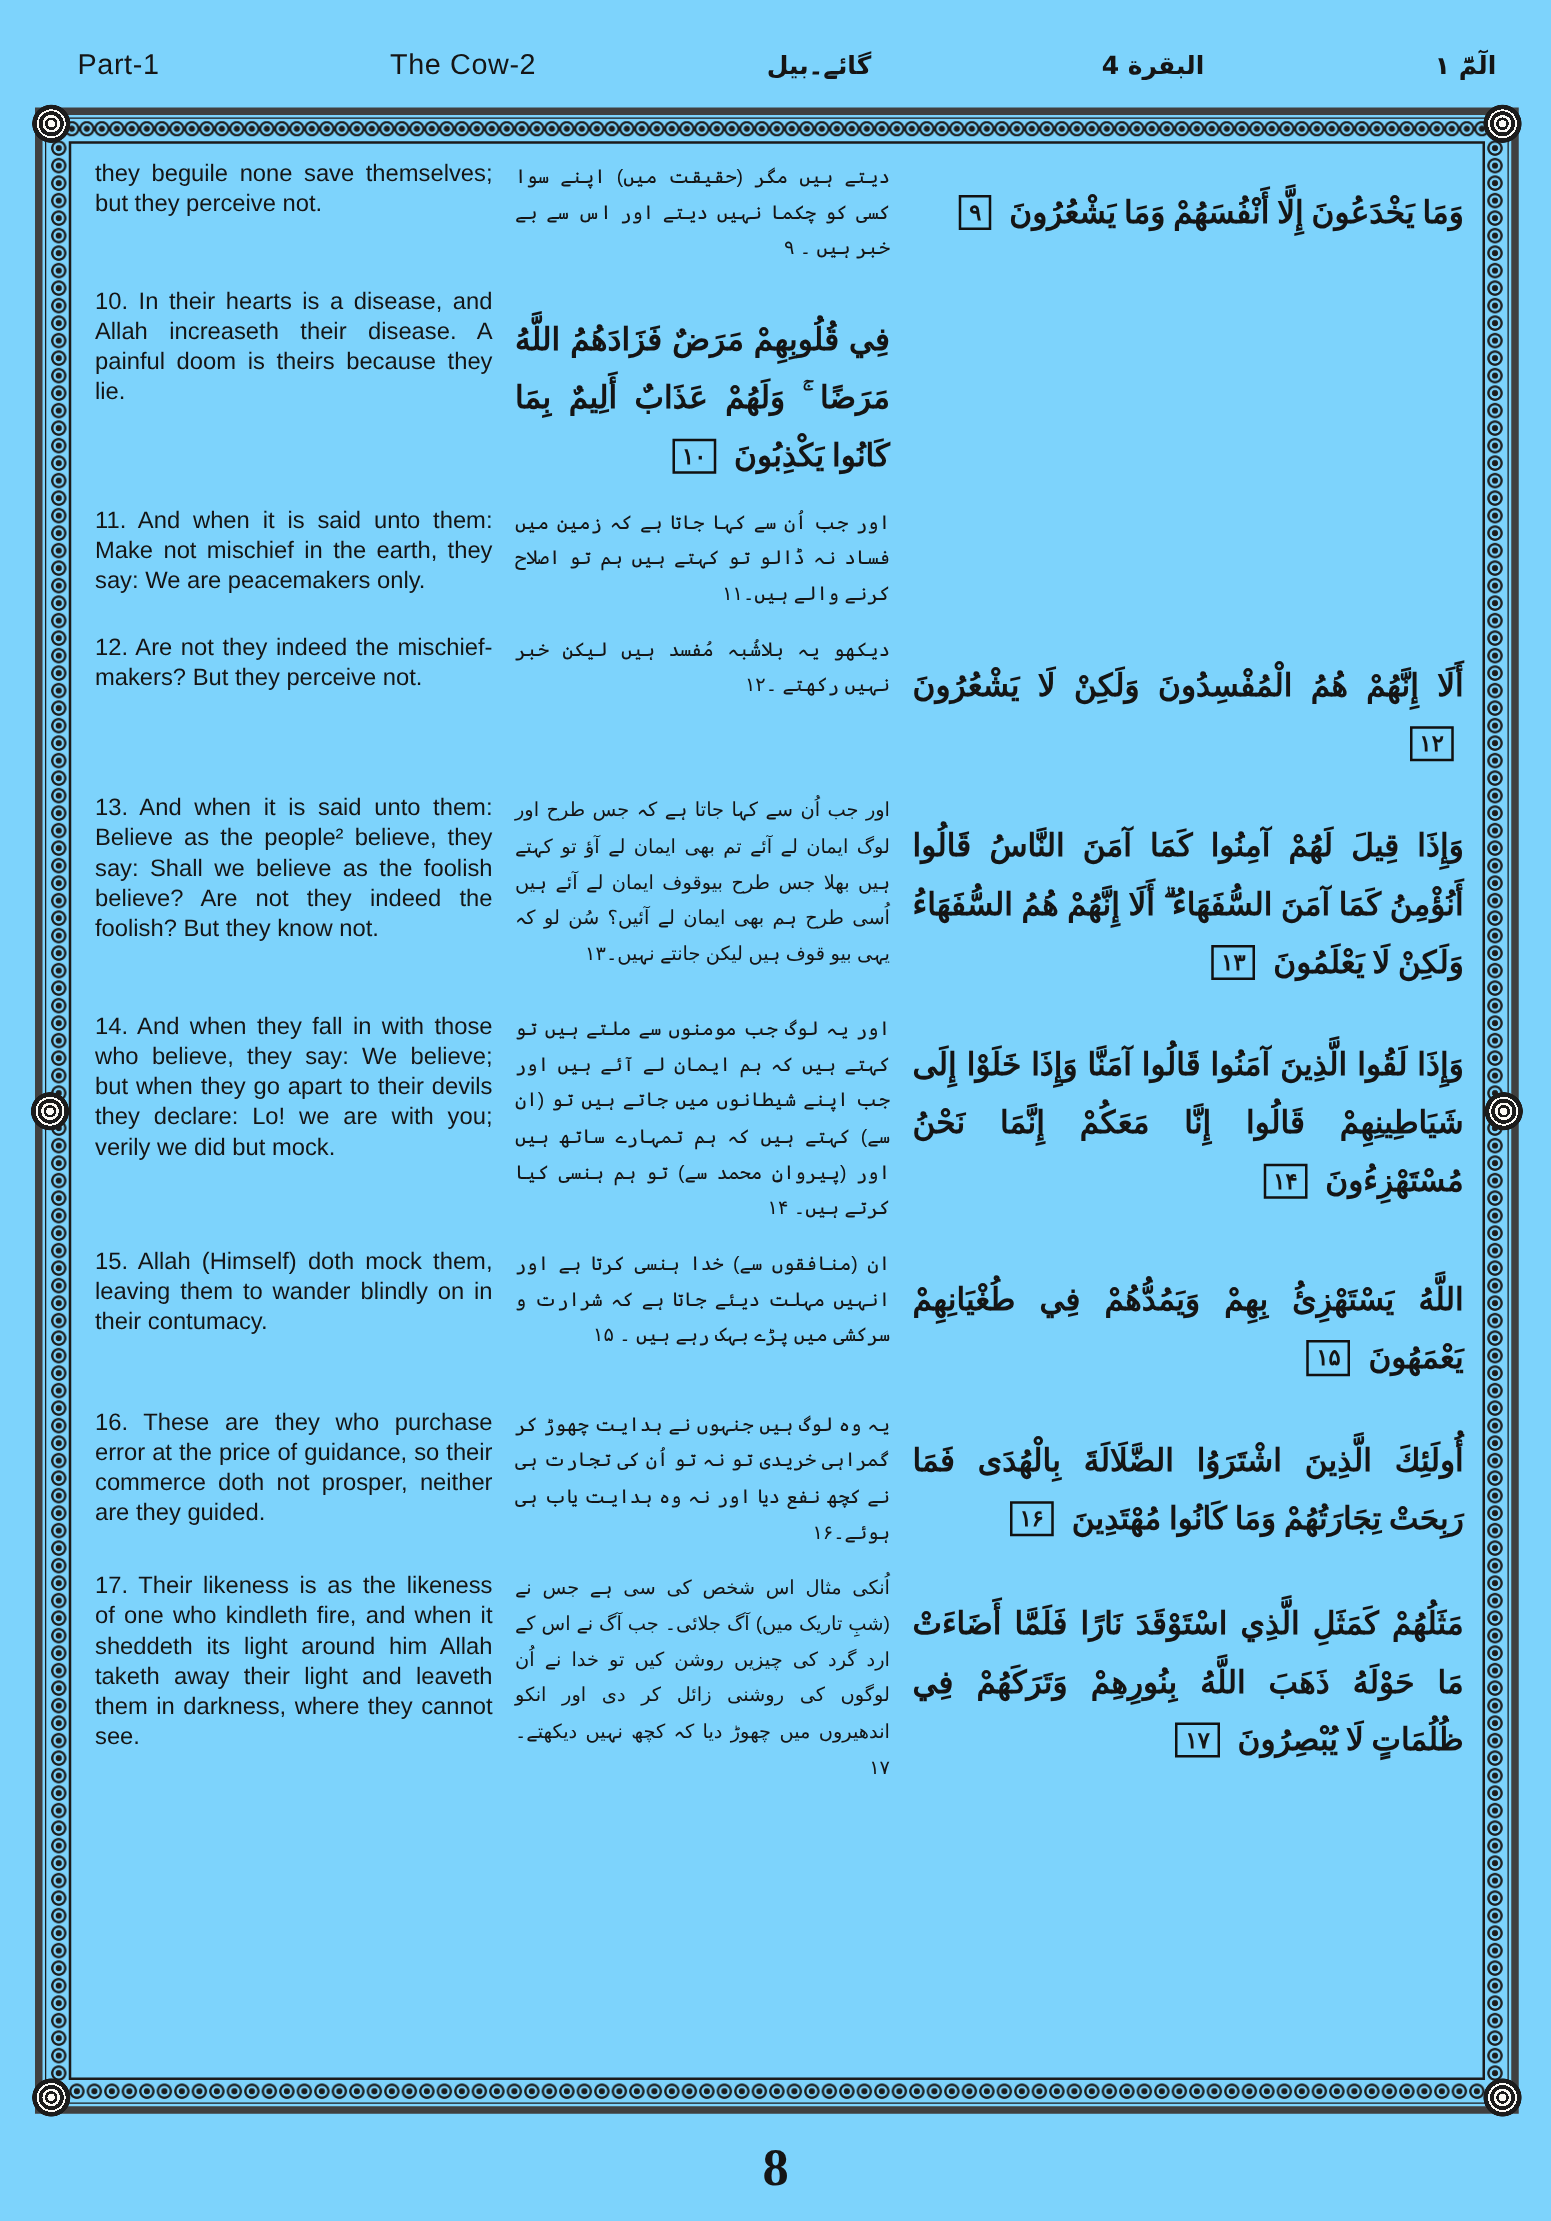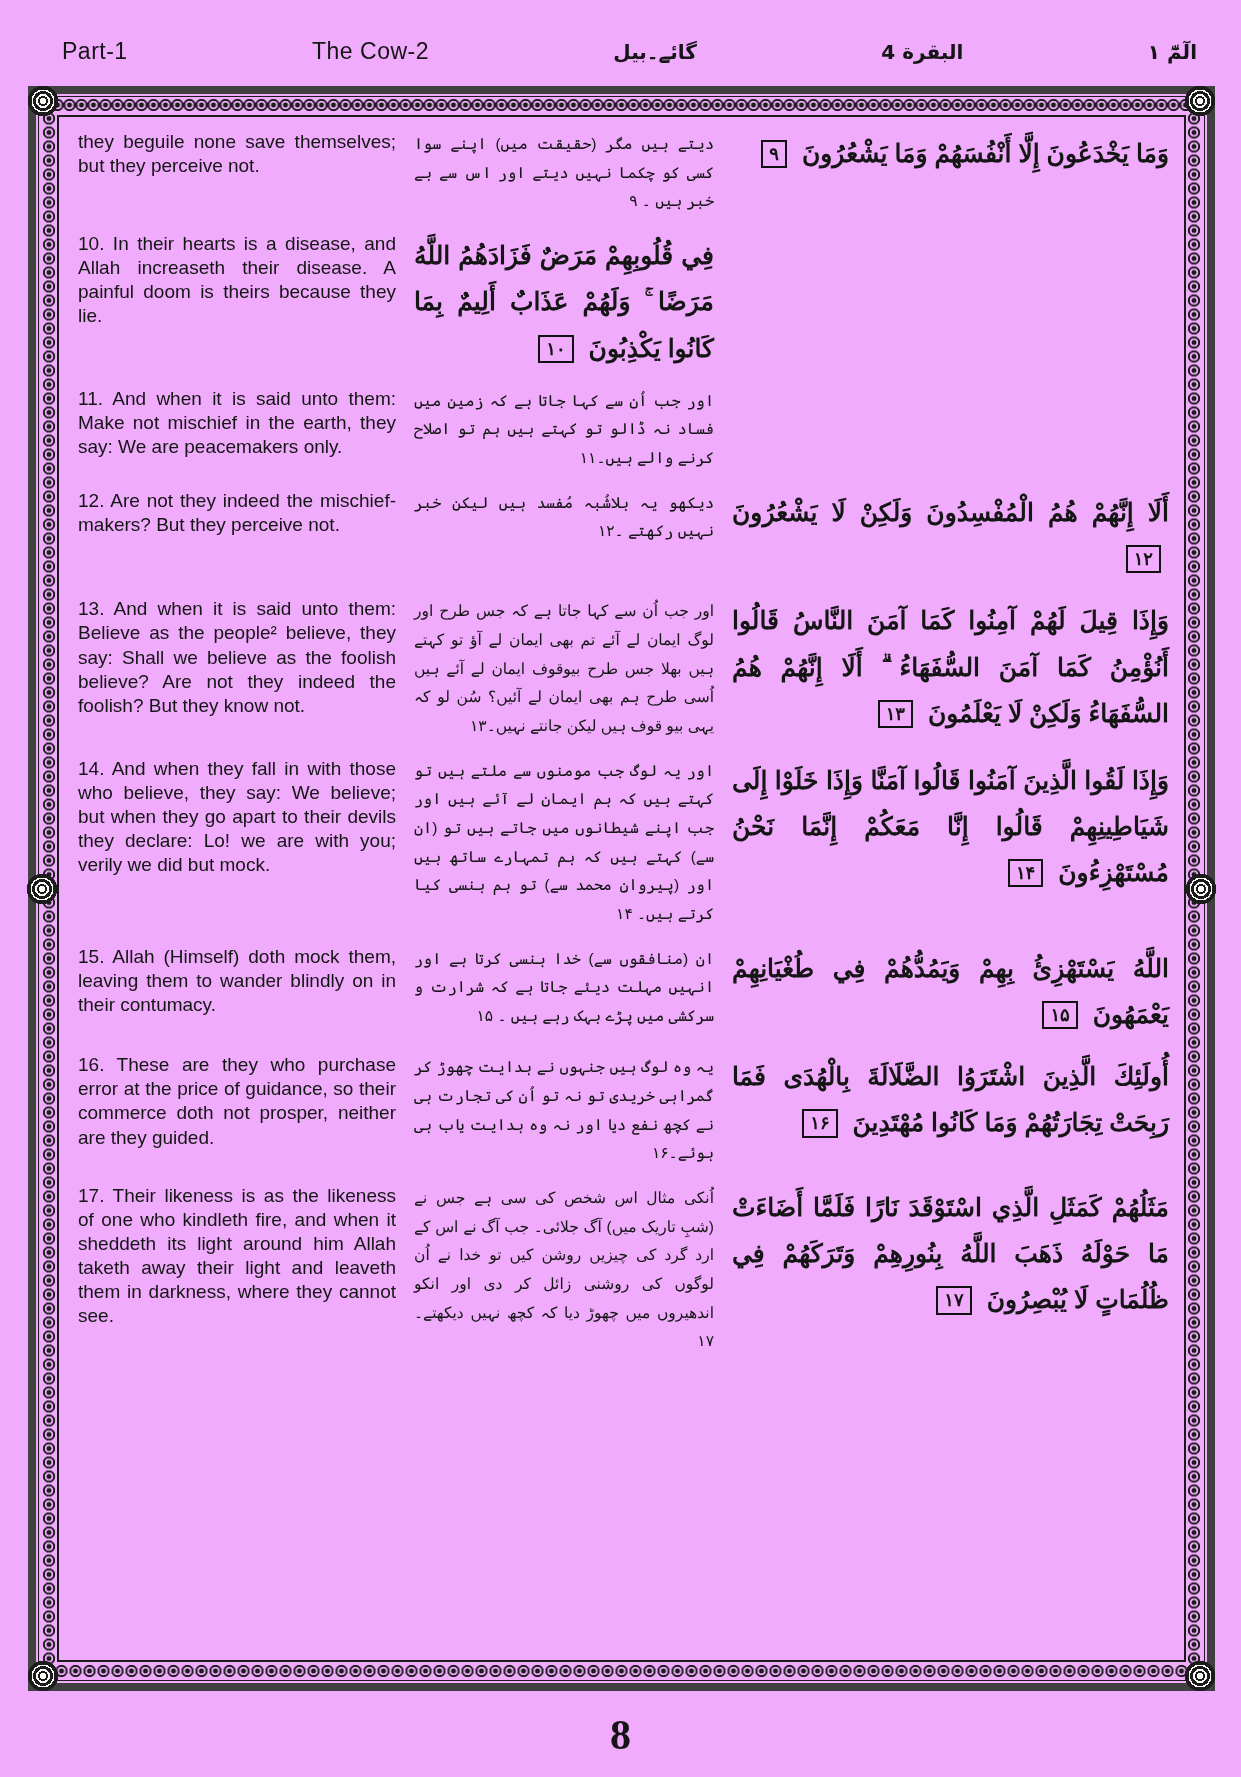--- a/index.html
+++ b/index.html
@@ -2,42 +2,42 @@
 <html><head>
 <meta charset="utf-8">
 <style>
   * { box-sizing: border-box; }
   html, body { margin: 0; padding: 0; background: #d8d5ce; }
   .page {
     position: relative;
     width: 1241px;
     height: 1777px;
     margin: 0 auto;
-    background: #f0abfc;
+    background: #7dd3fc;
     font-family: "Liberation Sans", sans-serif;
     color: #151515;
     overflow: hidden;
   }
 
   
   .header-row {
     position: absolute;
     top: 38px; left: 62px; right: 44px;
     display: flex;
     justify-content: space-between;
     align-items: baseline;
   }
   .h-en { font-size: 23px; letter-spacing: 0.5px; }
   .h-ur, .h-ar { font-family: "DejaVu Sans", sans-serif; font-size: 20px; font-weight: bold; direction: rtl; }
 
   
   .frame {
     position: absolute;
     left: 28px; right: 26px; top: 86px; bottom: 86px;
-    border: 8px solid #404040;
+    border: 6px solid #404040;
   }
   .frame::before {
     content: ""; position: absolute; inset: 2px;
     border: 1px solid #1b1b1b; pointer-events: none;
   }
   .frame::after {
     content: ""; position: absolute; inset: 21px;
     border: 2px solid #1b1b1b; pointer-events: none;
   }
   .band {
@@ -89,25 +89,26 @@
   }
   .col-ur {
     direction: rtl;
     font-family: Liberation Sans, sans-serif;
     font-size: 15.5px;
     line-height: 1.85;
     text-align: justify;
   }
   .col-ar {
     direction: rtl;
-    font-family: Liberation Sans, sans-serif;
+    font-family: Liberation Serif, serif;
     font-size: 25px;
     font-weight: bold;
     line-height: 1.85;
     text-align: justify;
+    margin-top: 20px;
   }
   .vnum {
     display: inline-block;
     direction: rtl;
     border: 2.5px solid #111;
     padding: 0 6px;
     margin: 0 8px;
     font-size: 18px;
     line-height: 1.35;
     font-weight: bold;

